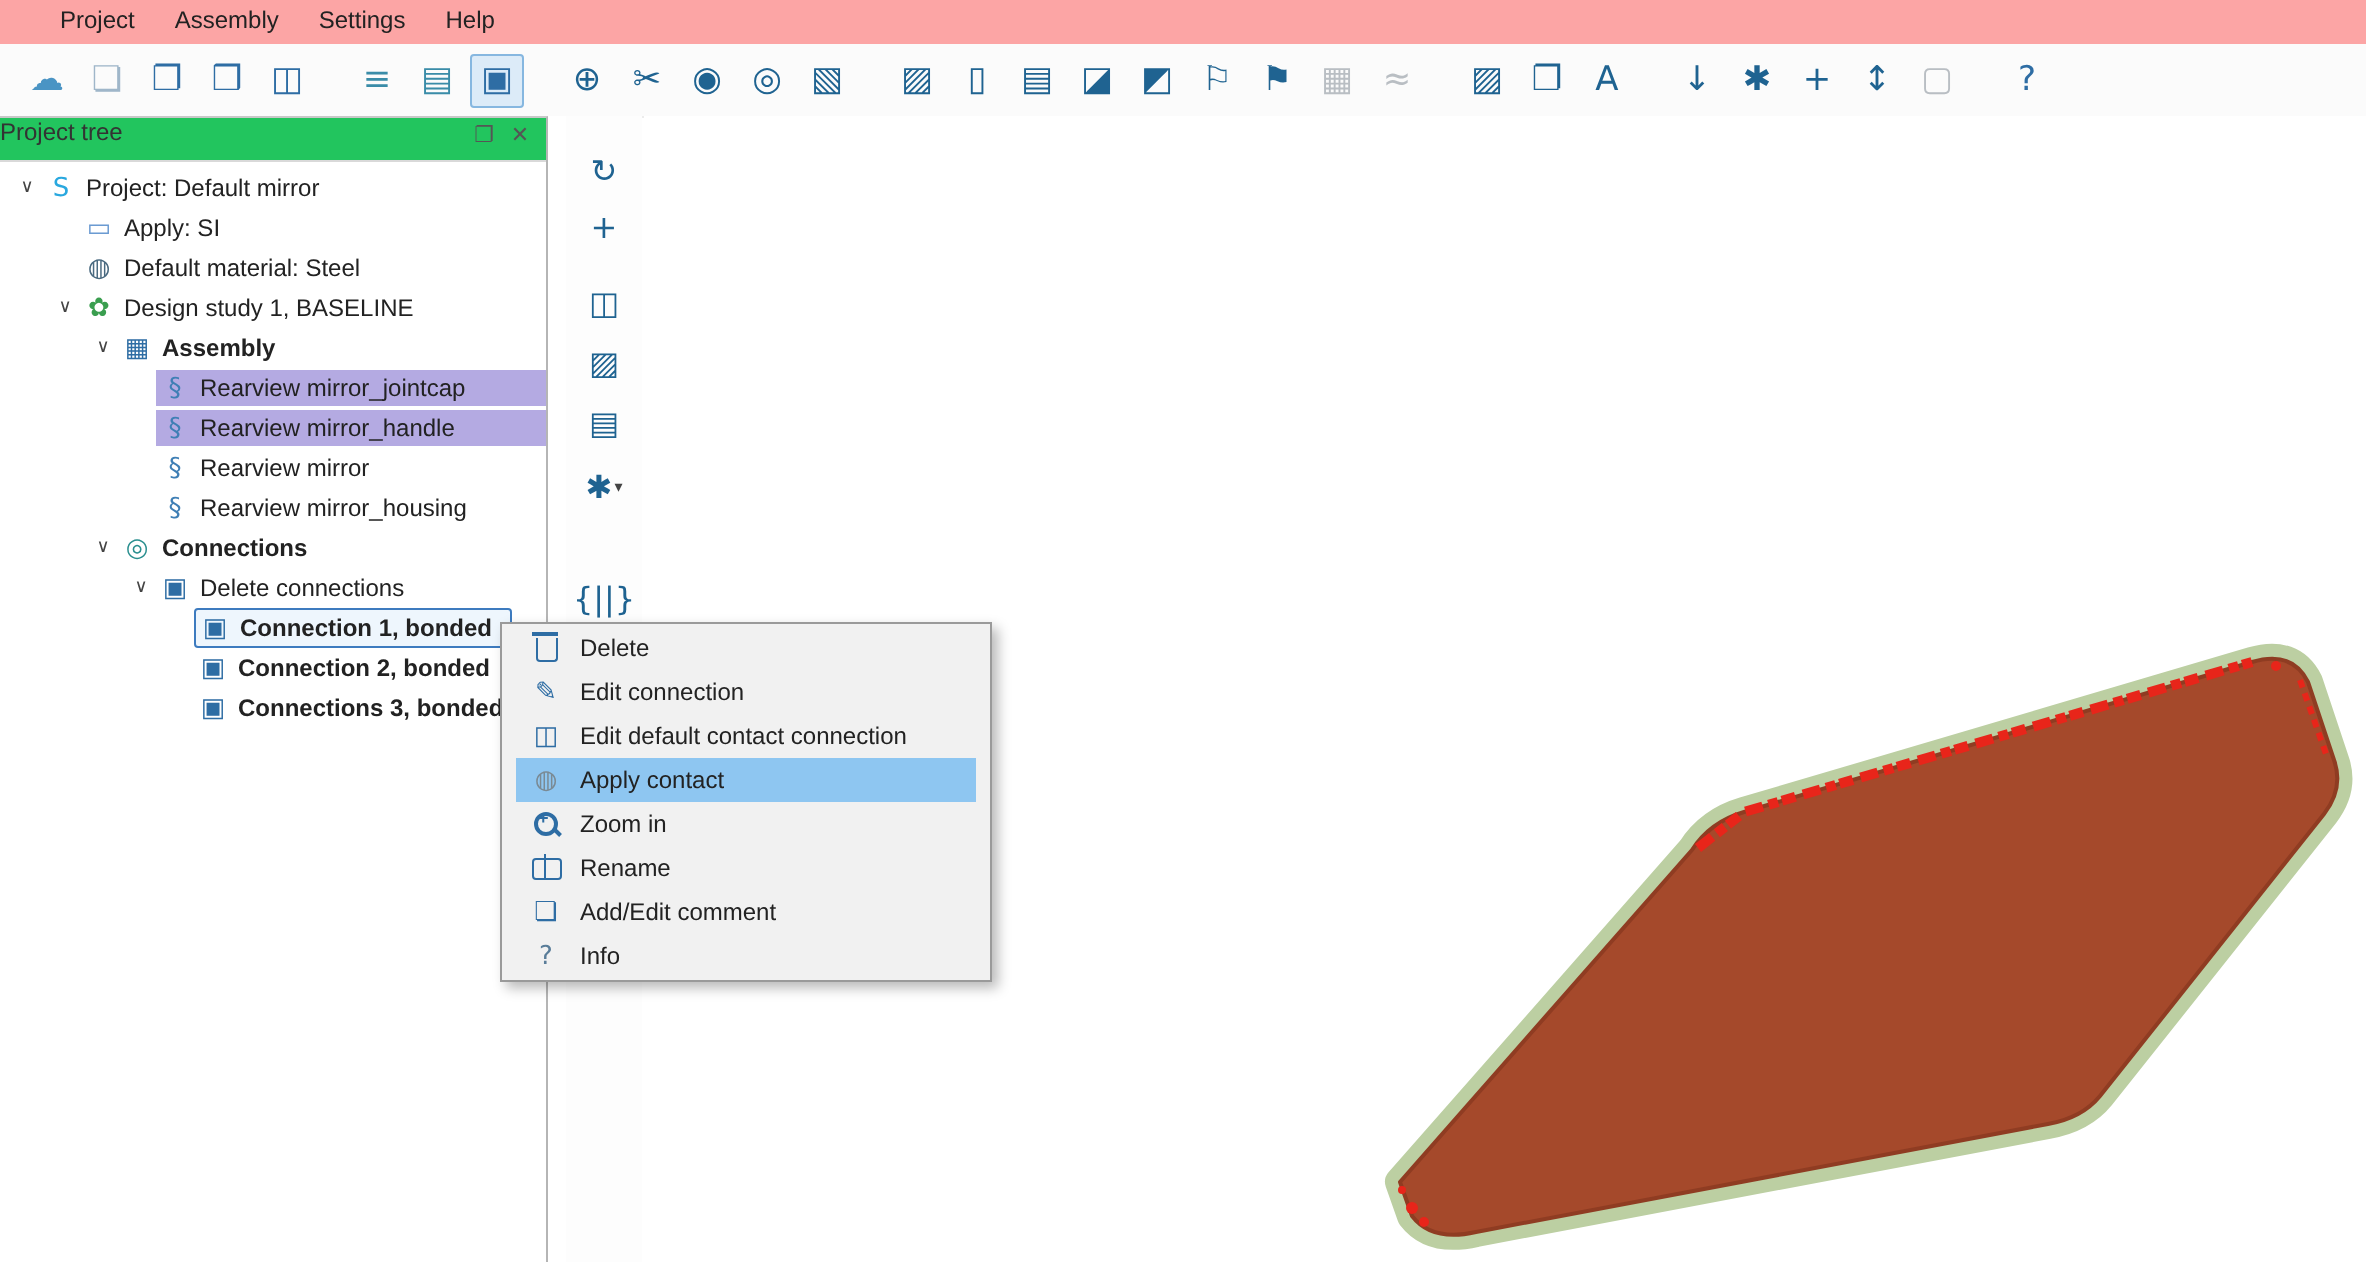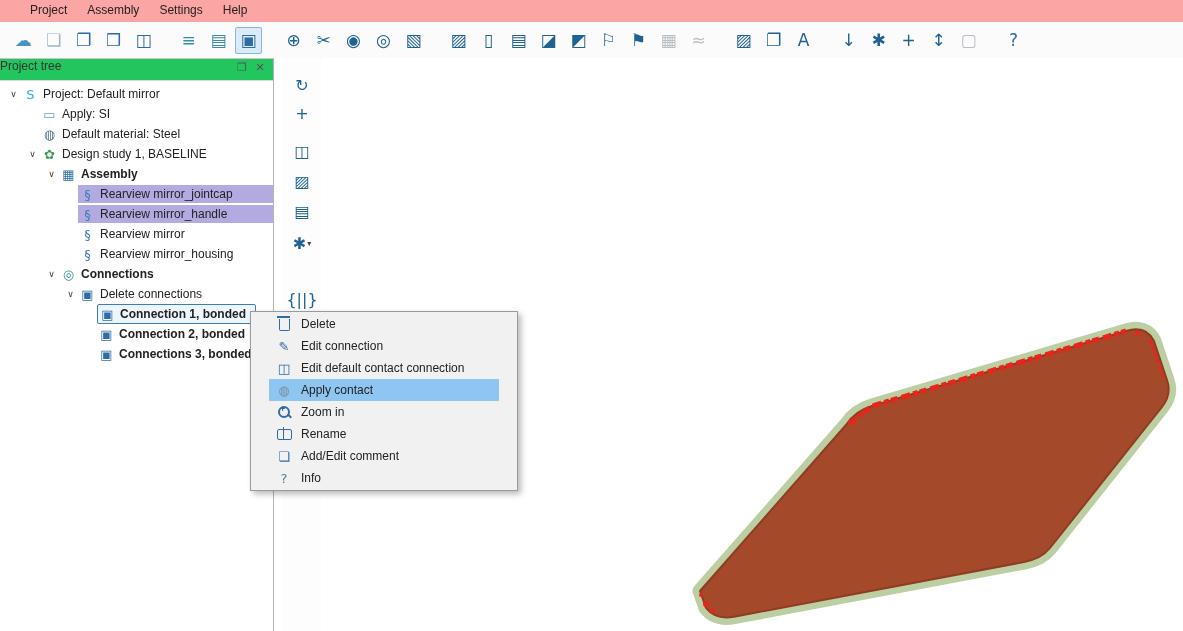--- a/index.html
+++ b/index.html
@@ -50,21 +50,21 @@
   .vicon{width:26px;height:26px;display:flex;align-items:center;justify-content:center;
     font-size:16px;color:#1f6391;border-radius:2px;cursor:default}
   .vicon .dd{font-size:8px;color:#444;margin-left:1px}
 
   
   .viewport{position:absolute;left:322px;top:58px;right:0;bottom:0;background:#fff;z-index:1}
   .viewport svg{position:absolute;left:0;top:0}
 
   
   .ctxmenu{position:absolute;left:250px;top:311px;width:230px;background:#f1f1f1;
-    border:1px solid #9a9a9a;box-shadow:3px 3px 6px rgba(0,0,0,.28);z-index:30;padding:1px 18px}
+    border:1px solid #9a9a9a;box-shadow:3px 3px 6px rgba(0,0,0,.28);z-index:30;padding:1px 7px}
   .mrow{height:22px;display:flex;align-items:center;gap:9px;padding-left:7px;cursor:default}
   .mrow.hl{background:#8ec6f1}
   .micon{width:16px;flex:0 0 16px;display:flex;align-items:center;justify-content:center;
     color:#2e6da4;font-size:13px;line-height:1}
 
   
   .cicon-trash-icon{width:9px;height:11px;border:1px solid #2e6da4;border-top:none;
     border-radius:0 0 2px 2px;position:relative;margin-top:2px}
   .cicon-trash-icon::before{content:"";position:absolute;left:-3px;top:-3px;width:13px;height:2px;background:#2e6da4}
   .cicon-rename-icon{width:13px;height:9px;border:1px solid #2e6da4;border-radius:2px;position:relative}

